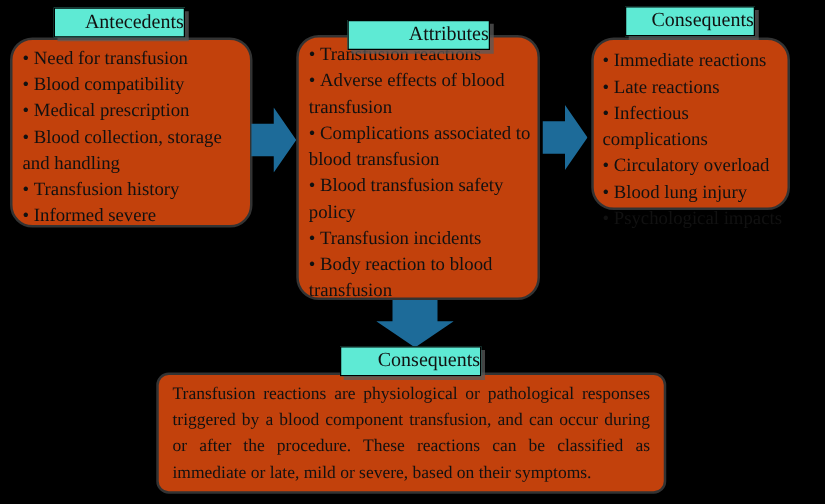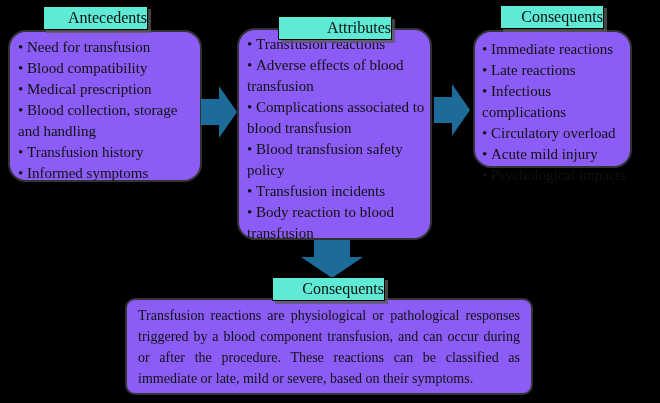--- a/index.html
+++ b/index.html
@@ -25,21 +25,21 @@
     text-align: right;
     font-size: 16px;
     line-height: 21px;
     height: 24px;
     z-index: 3;
     color: #111111;
   }
   .content-box {
     position: absolute;
     box-sizing: border-box;
-    background: #8b5cf6;
+    background: #c2410c;
     border: 2px solid #333333;
     border-radius: 18px;
     z-index: 1;
   }
   .def-box {
     border-radius: 10px;
   }
   .list {
     padding: 5px 4px 0 8px;
     font-size: 15px;
@@ -65,21 +65,21 @@
 <div class="canvas">
 
   <div class="title-box" style="left:43px; top:6px; width:105px;">Antecedents</div>
   <div class="content-box" style="left:8px; top:30px; width:194px; height:152px;">
     <div class="list">
       <div class="li">Need for transfusion</div>
       <div class="li">Blood compatibility</div>
       <div class="li">Medical prescription</div>
       <div class="li">Blood collection, storage and handling</div>
       <div class="li">Transfusion history</div>
-      <div class="li">Informed symptoms</div>
+      <div class="li">Informed severe</div>
     </div>
   </div>
 
   <svg class="arrow" style="left:201px; top:86px;" width="36" height="52" viewBox="0 0 36 52">
     <polygon points="0,13 18,13 18,0 36,26 18,52 18,39 0,39" stroke-width="1" fill="#1d6b99"></polygon>
   </svg>
 
   <div class="title-box" style="left:278px; top:16px; width:114px;font-family:Liberation Serif, serif;">Attributes</div>
   <div class="content-box" style="left:237px; top:28px; width:195px; height:212px;">
     <div class="list" style="padding-top:4px;">
@@ -96,21 +96,21 @@
     <polygon points="0,13 18,13 18,0 36,26 18,52 18,39 0,39" stroke-width="1" fill="#1d6b99"></polygon>
   </svg>
 
   <div class="title-box" style="left:500px; top:5px; width:104px;">Consequents</div>
   <div class="content-box" style="left:473px; top:30px; width:159px; height:138px;">
     <div class="list" style="padding-top:7px; padding-left:7px;">
       <div class="li">Immediate reactions</div>
       <div class="li">Late reactions</div>
       <div class="li">Infectious complications</div>
       <div class="li">Circulatory overload</div>
-      <div class="li">Acute mild injury</div>
+      <div class="li">Blood lung injury</div>
       <div class="li">Psychological impacts</div>
     </div>
   </div>
 
   <svg class="arrow" style="left:301px; top:240px;" width="62" height="38" viewBox="0 0 62 38">
     <polygon points="13,0 49,0 49,17 62,17 31,38 0,17 13,17" stroke-width="1" fill="#1d6b99"></polygon>
   </svg>
 
   <div class="title-box" style="left:272px; top:277px; width:113px;">Consequents</div>
   <div class="content-box def-box" style="left:125px; top:298px; width:408px; height:97px;">

